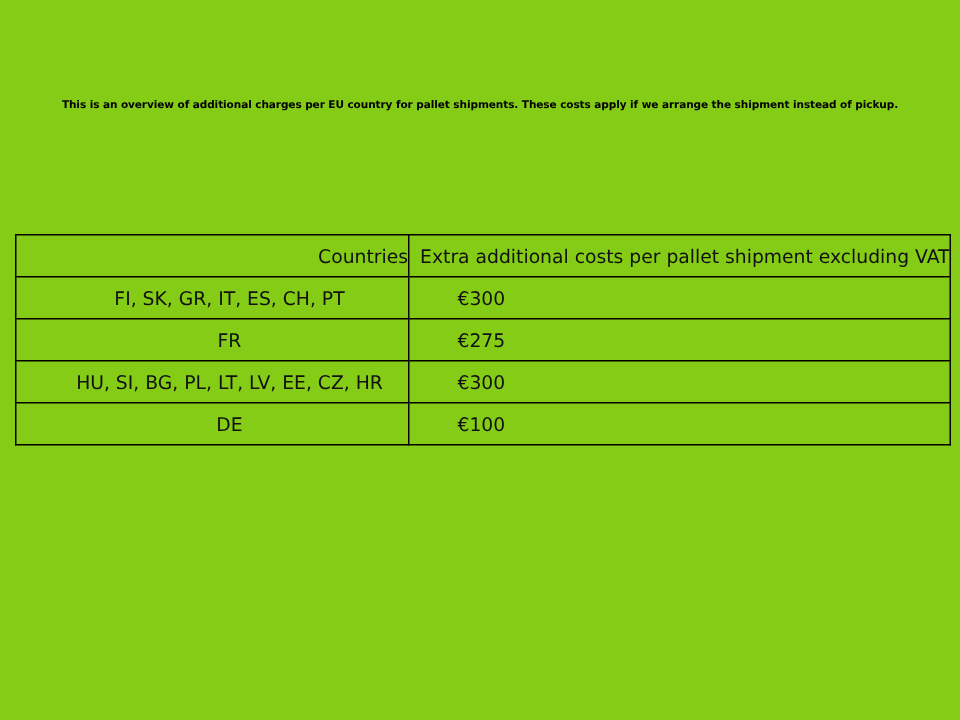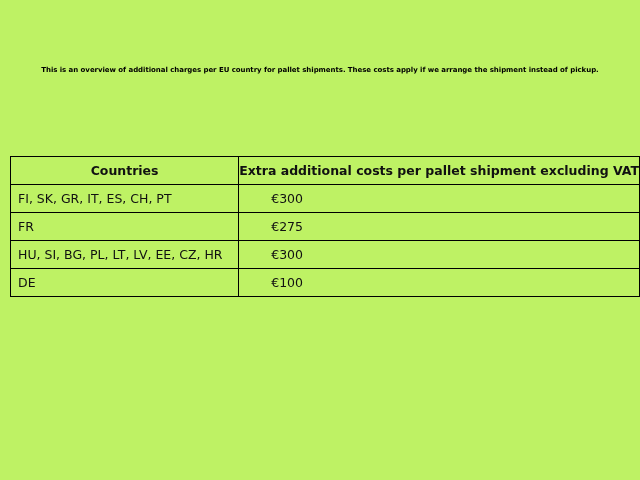--- a/index.html
+++ b/index.html
@@ -4,21 +4,21 @@
 <style>
   html, body {
     margin: 0;
     padding: 0;
     background: #ffffff;
   }
   .page {
     position: relative;
     width: 640px;
     height: 480px;
-    background: #bef264;
+    background: #84cc16;
     overflow: hidden;
     font-family: "DejaVu Sans", sans-serif;
     color: #000000;
   }
   .intro {
     position: absolute;
     top: 66px;
     left: 0;
     width: 640px;
     text-align: center;
@@ -43,26 +43,25 @@
     height: 27px;
     padding: 0;
     font-size: 12.5px;
     font-weight: normal;
     color: #111111;
     vertical-align: middle;
     white-space: nowrap;
     overflow: hidden;
   }
   table.charges th {
-    text-align: center;
-    font-weight: bold;
+    text-align: right;
   }
   table.charges td.countries {
-    text-align: left;
-    padding-left: 7px;
+    text-align: center;
+    padding-left: 23px;
   }
   table.charges td.cost {
     text-align: left;
     padding-left: 32px;
   }
 </style>
 </head>
 <body>
 
 <div class="page">

